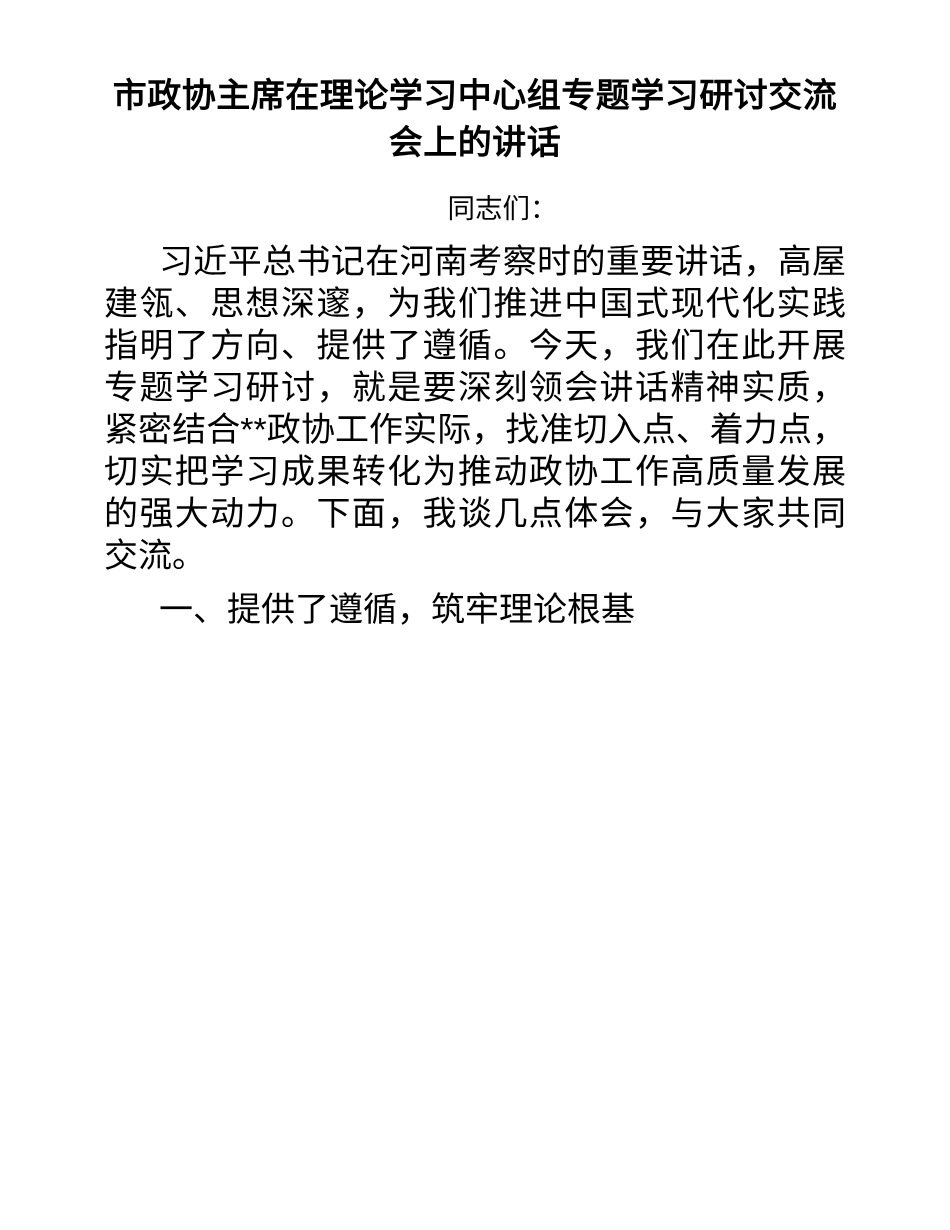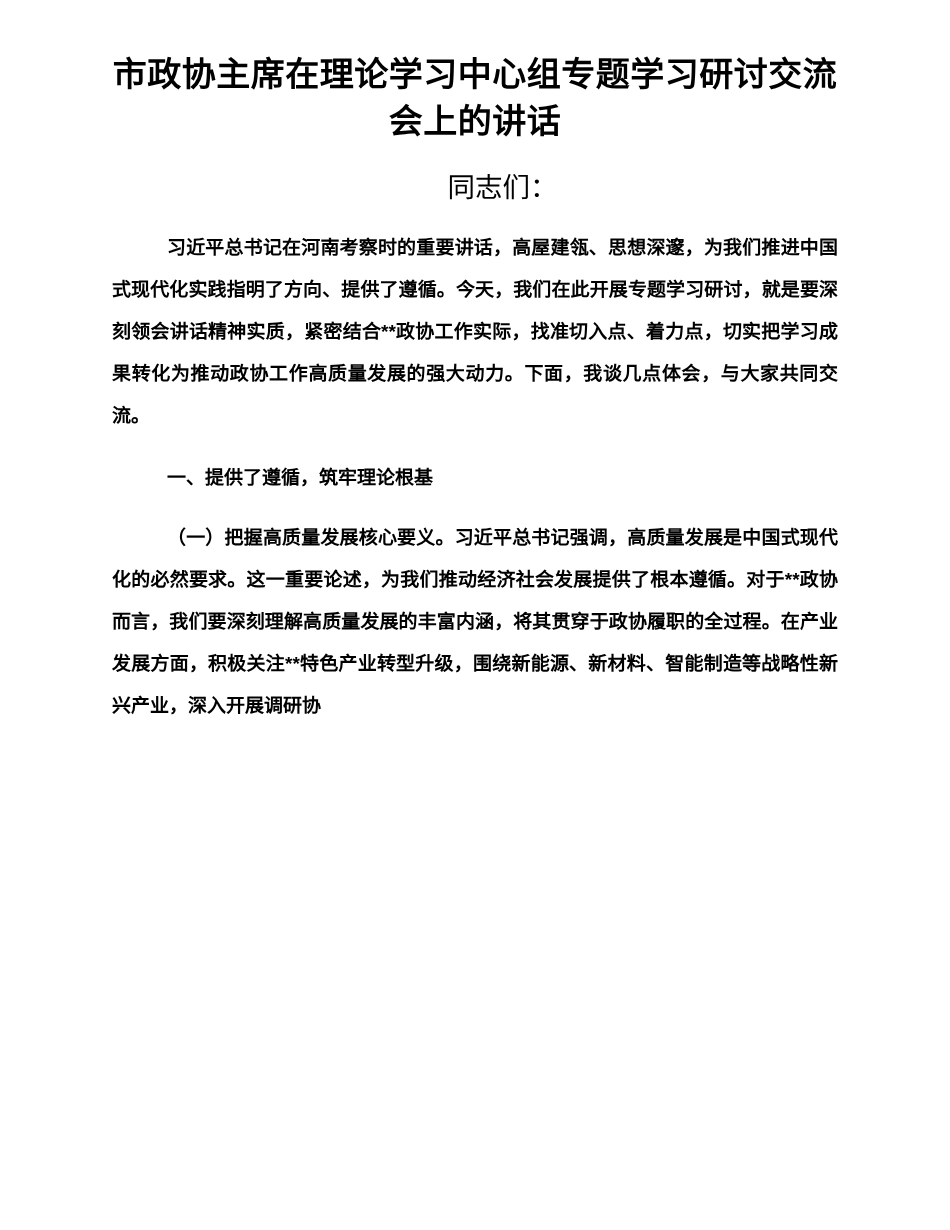--- a/index.html
+++ b/index.html
@@ -27,39 +27,39 @@
     left: 104px;
     top: 0;
     width: 742px;
   }
   .doc-title {
     font-size: 34px;
     font-weight: 700;
     line-height: 47px;
     text-align: center;
     margin: 0;
-    padding-top: 51px;
+    padding-top: 72px;
     letter-spacing: 0.5px;
     word-break: break-all;
   }
   .salutation {
     font-size: 27.5px;
     font-weight: 400;
     line-height: 42px;
     margin: 0;
     padding-top: 22px;
     text-indent: 55px;
     word-break: break-all;
     text-align: center;
   }
   .para {
-    font-size: 19px;
-    font-weight: 700;
+    font-size: 34px;
+    font-weight: 400;
     line-height: 42px;
-    margin: 8px;
+    margin: 0;
     padding-top: 10px;
     text-indent: 55px;
     text-align: justify;
     text-justify: inter-ideograph;
     word-break: break-all;
   }
   .para.section-heading {
     padding-top: 12px;
   }
   .para.tight {
@@ -74,16 +74,15 @@
 
     <h1 class="doc-title">市政协主席在理论学习中心组专题学习研讨交流会上的讲话</h1>
 
     <p class="salutation">同志们：</p>
 
     <p class="para">习近平总书记在河南考察时的重要讲话，高屋建瓴、思想深邃，为我们推进中国式现代化实践指明了方向、提供了遵循。今天，我们在此开展专题学习研讨，就是要深刻领会讲话精神实质，紧密结合**政协工作实际，找准切入点、着力点，切实把学习成果转化为推动政协工作高质量发展的强大动力。下面，我谈几点体会，与大家共同交流。</p>
 
     <p class="para section-heading">一、提供了遵循，筑牢理论根基</p>
 
 
-    <p class="para tight">（一）把握高质量发展核心要义。习近平总书记强调，高质量发展是中国式现代化的必然要求。这一重要论述，为我们推动经济社会发展提供了根本遵循。对于**政协而言，我们要深刻理解高质量发展的丰富内涵，将其贯穿于政协履职的全过程。在产业发展方面，积极关注**特色产业转型升级，围绕新能源、新材料、智能制造等战略性新兴产业，深入开展调研协</p>
 
   </div>
 </div>
 
 </body></html>

